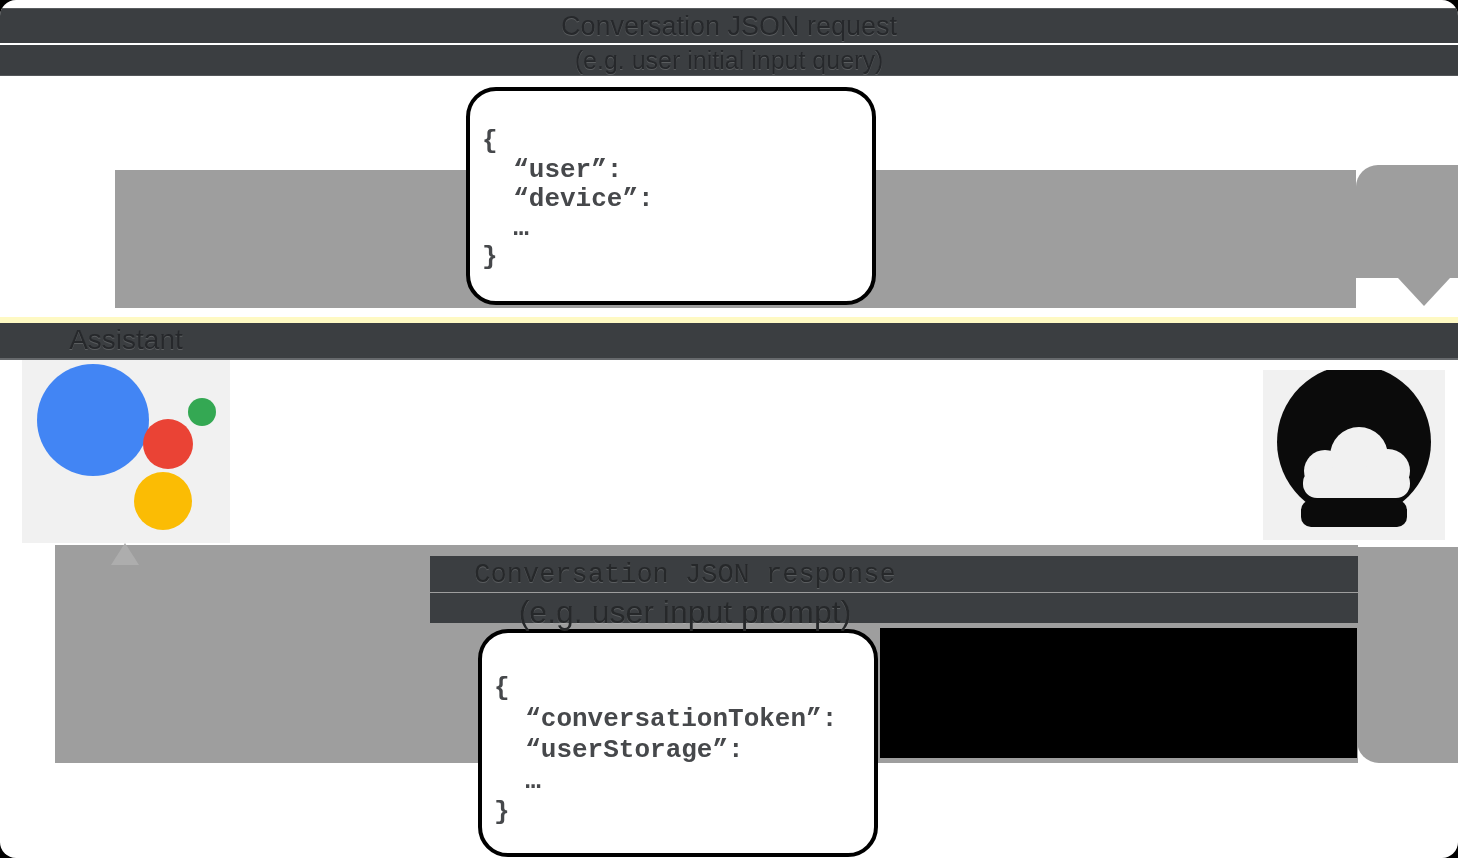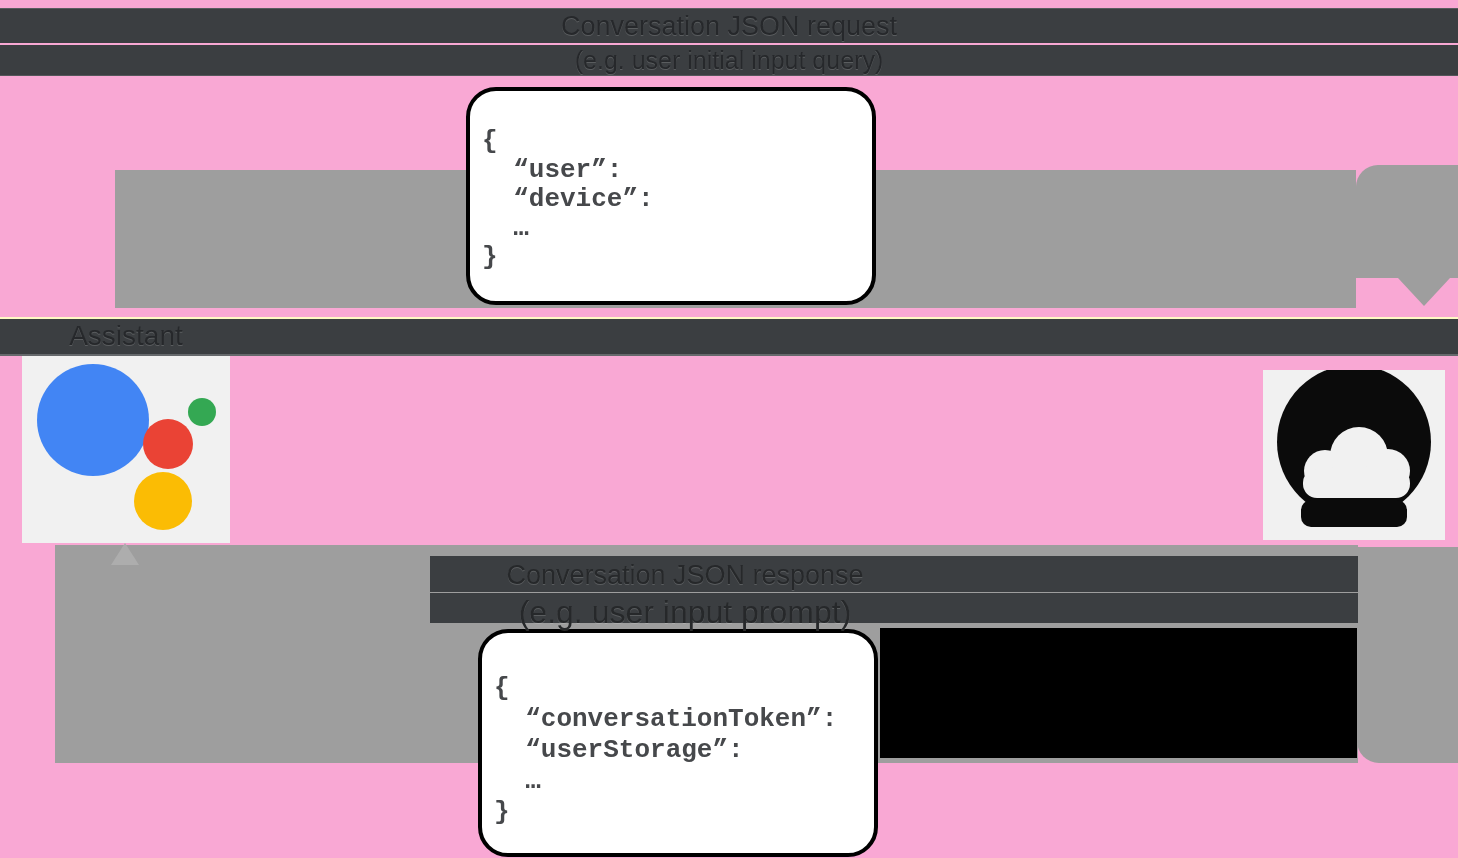--- a/index.html
+++ b/index.html
@@ -1,29 +1,29 @@
 <!DOCTYPE html>
 <html><head>
 <meta charset="utf-8">
 <style>
   html,body{margin:0;padding:0;background:#000;}
   .stage{
-    position:relative;width:1458px;height:858px;background:#f9a8d4;
-    overflow:hidden;font-family:"Liberation Sans",sans-serif;
+    position:relative;width:1458px;height:858px;background:#ffffff;
+    overflow:hidden;font-family:"Liberation Sans",sans-serif;border-radius:16px;
   }
   
   .band{
     position:absolute;left:0;width:1458px;background:var(--band,#3b3e41);
     display:flex;align-items:center;justify-content:center;
     color:#26282b;text-shadow:0 1px 0 rgba(255,255,255,.16);
     z-index:4;white-space:nowrap;
   }
   .band-req1{top:8px;height:34px;font-size:27px;border-top:1px solid #595c5f;}
   .band-req2{top:45px;height:30px;font-size:25px;border-bottom:1px solid #54575a;text-align:right;}
-  .band-mid{top:317px;height:35px;border-top:2px solid #fef9c3;border-bottom:2px solid #66696c;}
+  .band-mid{top:317px;height:35px;border-top:6px solid #fef9c3;border-bottom:2px solid #66696c;}
   .band-mid .entity{position:absolute;top:0;height:35px;line-height:34px;font-size:28px;text-align:center;}
   .entity-left{left:22px;width:208px;}
   .entity-right{left:1263px;width:182px;}
   
   .arrow{position:absolute;background:var(--arrow,#9e9e9e);z-index:1;}
   .req-body{left:115px;top:170px;width:1241px;height:138px;}
   .req-bend{left:1356px;top:165px;width:102px;height:113px;border-top-left-radius:22px;}
   .req-head{position:absolute;left:1398px;top:278px;width:0;height:0;z-index:1;
     border-left:26px solid transparent;border-right:26px solid transparent;
     border-top:28px solid var(--arrow,#9e9e9e);}
@@ -32,21 +32,21 @@
   .res-cut{position:absolute;left:880px;top:628px;width:477px;height:130px;background:#000;z-index:2;}
   .res-head{position:absolute;left:111px;top:543px;width:0;height:0;z-index:2;
     border-left:14px solid transparent;border-right:14px solid transparent;
     border-bottom:22px solid #adadad;}
   
   .stripe{position:absolute;left:430px;width:928px;background:#35383b;opacity:.94;z-index:2;}
   .stripe1{top:556px;height:36px;}
   .stripe2{top:593px;height:30px;}
   .res-label{position:absolute;left:0;width:1370px;text-align:center;z-index:4;
     color:#26282a;text-shadow:0 1px 0 rgba(255,255,255,.16);white-space:nowrap;}
-  .res-label1{top:560px;font-size:27px;}
+  .res-label1{top:560px;font-size:27px;font-family:Liberation Mono, monospace;}
   .res-label2{top:594px;font-size:32px;}
   
   .codebox{
     position:absolute;background:var(--code-box,#fff);border:4px solid #000;
     border-radius:30px;z-index:3;box-sizing:border-box;
   }
   .codebox pre{
     margin:0;font-family:"Liberation Mono",monospace;font-weight:700;
     color:var(--code-text,#46484b);font-size:26px;line-height:29px;
   }

